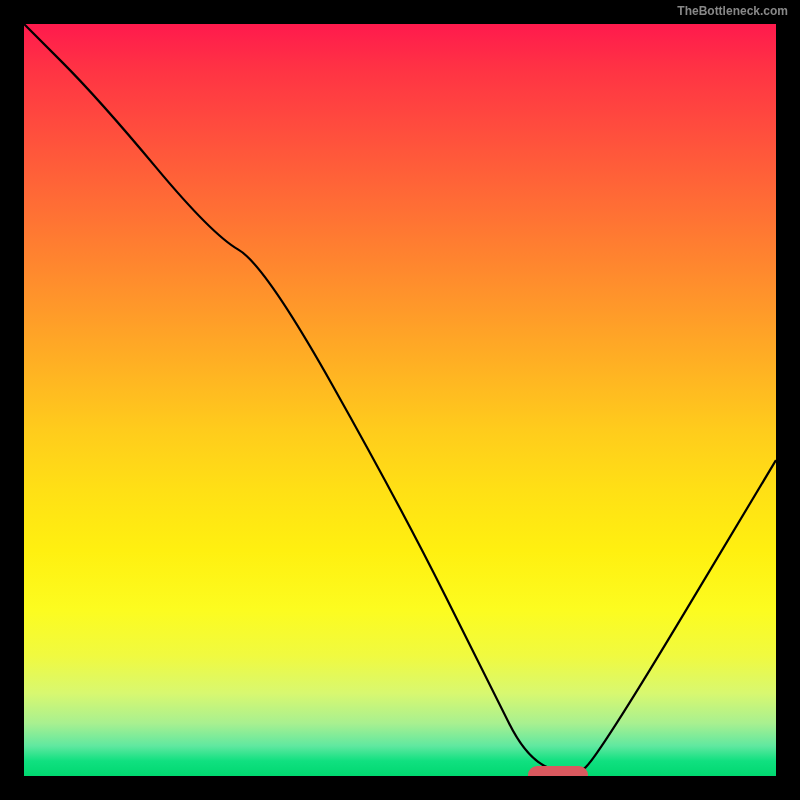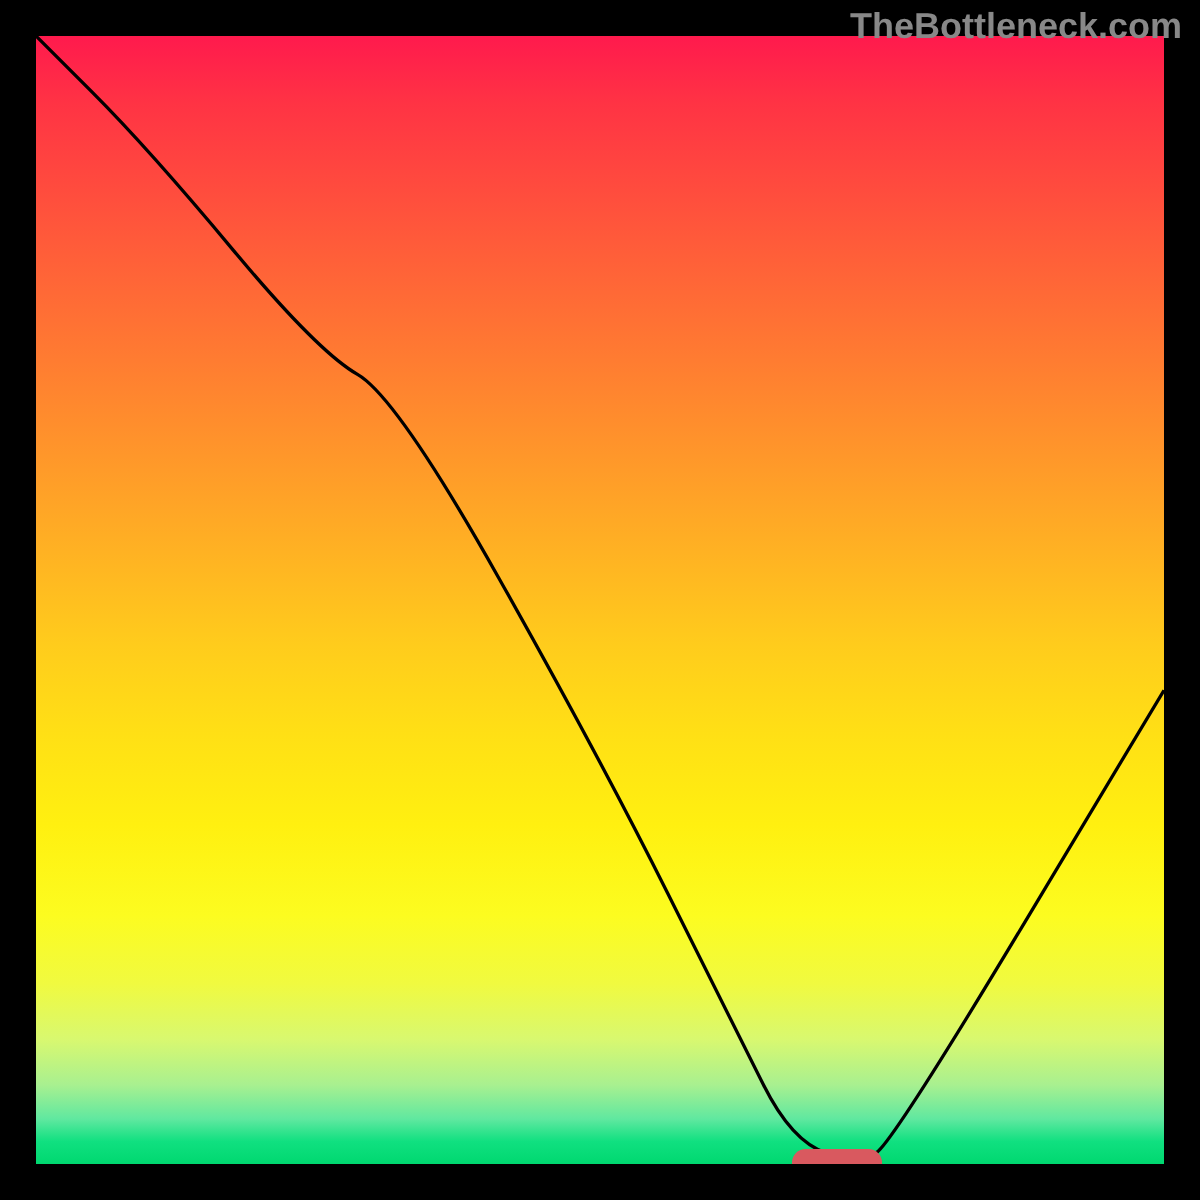--- a/index.html
+++ b/index.html
@@ -9,21 +9,21 @@
     height: 800px;
     background: #000;
     position: relative;
     font-family: Arial, sans-serif;
   }
   .watermark {
     position: absolute;
     top: 4px;
     right: 12px;
     color: #888;
-    font-size: 24px;
+    font-size: 12px;
     font-weight: bold;
     z-index: 10;
   }
   .plot-area {
     position: absolute;
     left: 24px;
     top: 24px;
     width: 752px;
     height: 752px;
     overflow: hidden;

